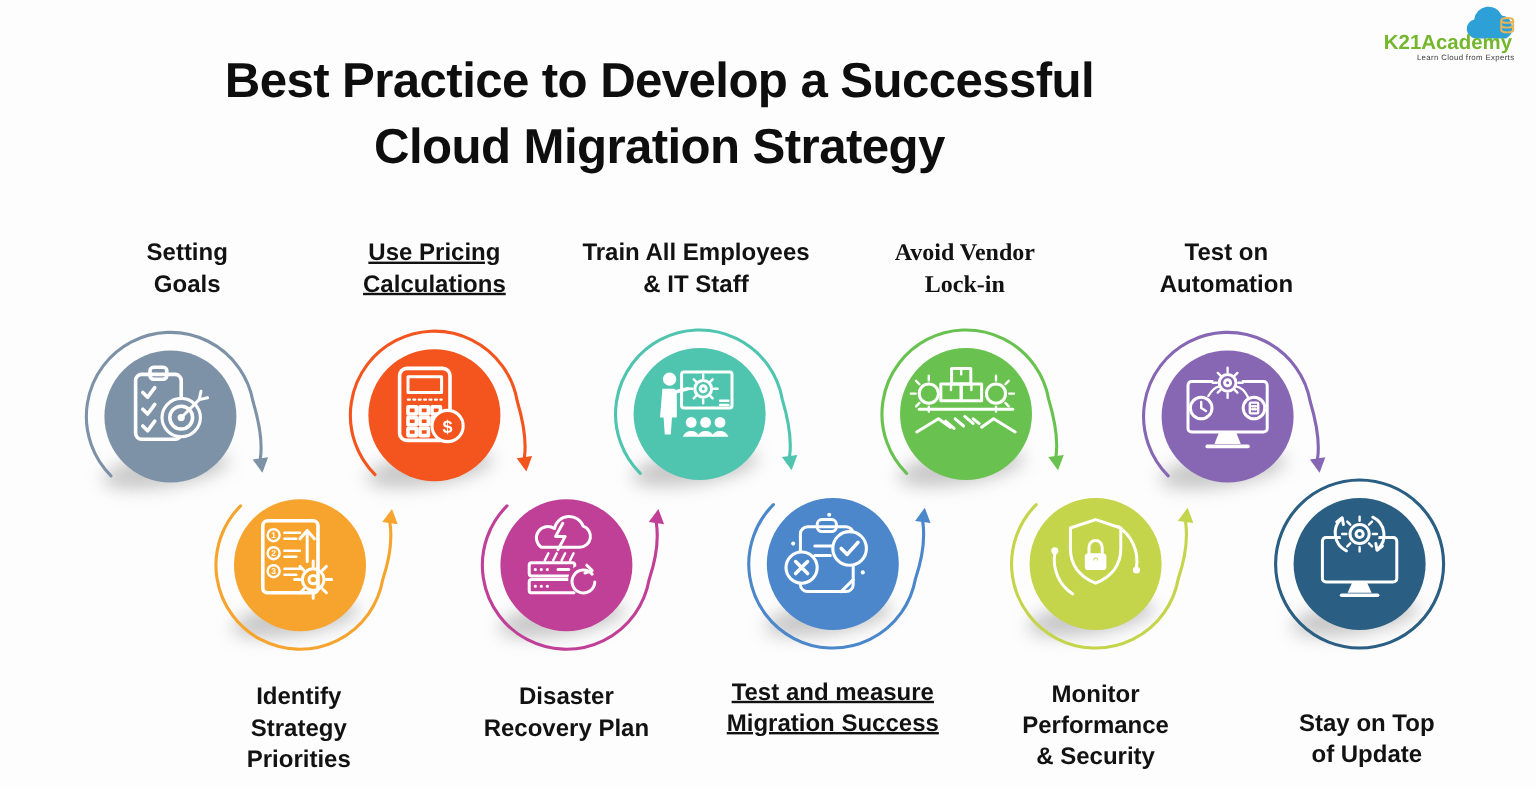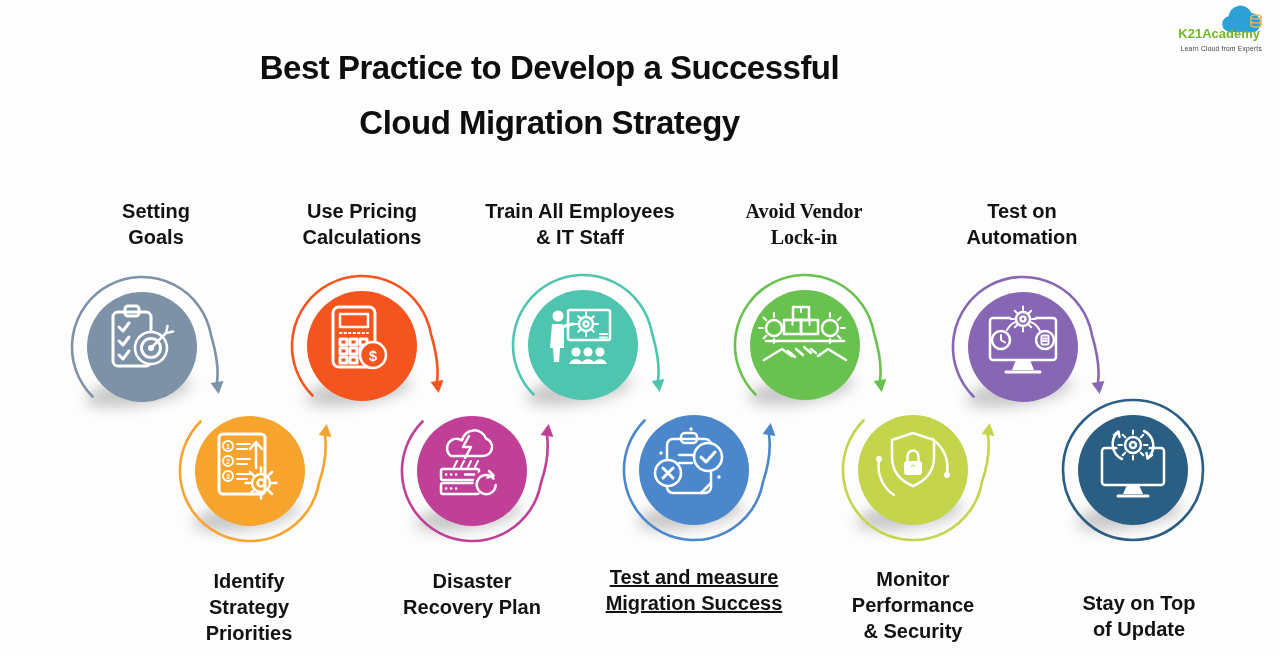--- a/index.html
+++ b/index.html
@@ -1,22 +1,22 @@
 <!DOCTYPE html>
 <html><head>
 <meta charset="utf-8">
 <style>
   html,body{margin:0;padding:0;background:#e9e9e9;font-family:"Liberation Sans",sans-serif;}
   .canvas{position:relative;width:1280px;height:657px;background:#fdfdfd;overflow:hidden;}
   .title{position:absolute;left:0;top:40px;width:1099px;text-align:center;
-         font-size:33px;line-height:55px;font-weight:800;color:#0e0e0e;
+         font-size:41px;line-height:55px;font-weight:800;color:#0e0e0e;
          letter-spacing:-0.5px;white-space:pre-line;}
   
   .logo{position:absolute;right:8px;top:4px;width:110px;height:52px;}
-  .logo .brand{position:absolute;right:12px;top:22px;font-size:13px;font-weight:800;color:#74b62c;letter-spacing:0;}
+  .logo .brand{position:absolute;right:12px;top:22px;font-size:17px;font-weight:800;color:#74b62c;letter-spacing:0;}
   .logo .tag{position:absolute;right:10px;top:41px;font-size:6.5px;color:#3a3a3a;letter-spacing:.3px;}
   .logo svg{position:absolute;right:0;top:0;}
   
   .step{position:absolute;width:190px;height:190px;}
   .step .shadow{position:absolute;left:38px;top:126px;width:106px;height:27px;border-radius:50%;
                 background:rgba(95,95,95,.34);filter:blur(7px);transform:rotate(-9deg);}
   .step svg.swirl{position:absolute;left:0;top:0;width:190px;height:190px;}
   .ring{fill:none;stroke:var(--c);stroke-width:2.6;stroke-linecap:round;}
   .head{fill:var(--c);stroke:none;}
   .disc{fill:var(--c);stroke:none;}
@@ -121,21 +121,21 @@
         <rect x="33" y="57" width="7" height="6"></rect>
           <rect x="43" y="57" width="7" height="6"></rect>
           <rect x="53" y="57" width="7" height="6"></rect>
         <rect x="33" y="66" width="7" height="6"></rect>
           <rect x="43" y="66" width="7" height="6"></rect>
       </g>
       <circle class="fcs" cx="66" cy="64" r="13"></circle>
       <text class="dollar" x="66" y="69.5">$</text>
     </svg>
   </div>
-  <div class="label" style="left:242px;top:198px;">Use Pricing
+  <div class="label" style="left:242px;top:198px;text-decoration:underline;">Use Pricing
 Calculations</div>
 
   <div class="step" style="left: 377px; top: 376px; --c: #c04097;">
     <div class="shadow"></div>
     <svg class="swirl" viewBox="0 0 190 190">
       <path class="ring" d="M45.5 45.5 A70 70 0 1 0 163.9 107.2 C169 92 172 74 170 60"></path>
       <polygon class="head" points="0,-6.5 12,0 0,6.5" transform="translate(170,60) rotate(-82)"></polygon>
       <circle class="disc" cx="95" cy="95" r="55"></circle>
     </svg>
     <svg class="icon" viewBox="0 0 110 110">

